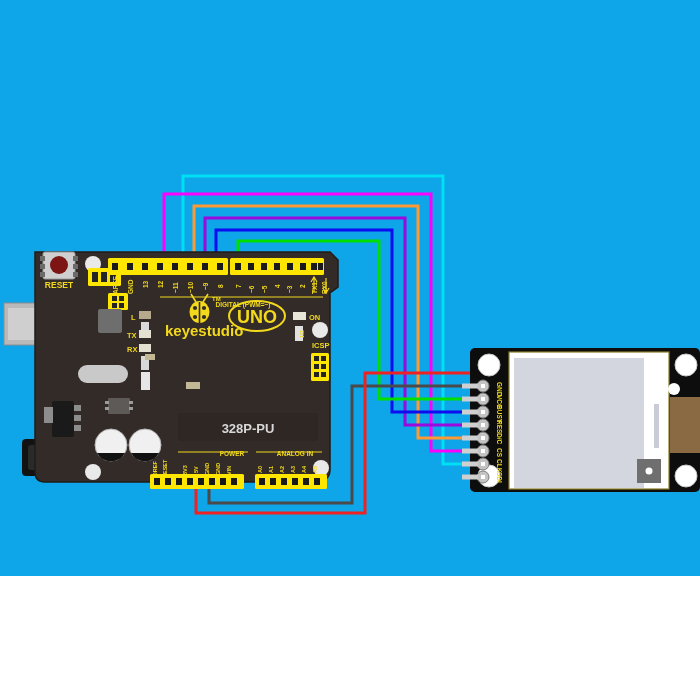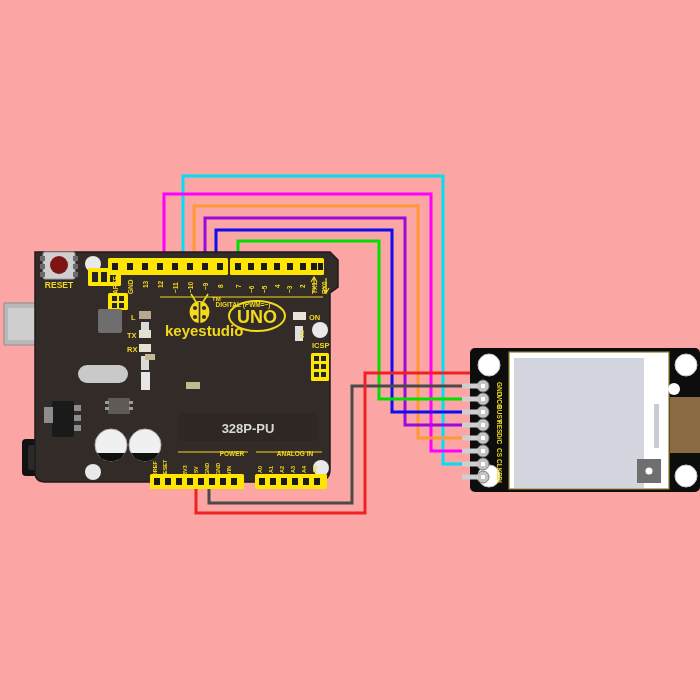--- a/index.html
+++ b/index.html
@@ -1,17 +1,17 @@
 <!DOCTYPE html>
 <html><head>
 <meta charset="utf-8">
 <style>
   html,body{margin:0;padding:0;background:#ffffff;}
   body{width:700px;height:700px;overflow:hidden;font-family:"Liberation Sans",sans-serif;}
-  #stage{position:relative;width:700px;height:700px;background:#fca5a5;}
+  #stage{position:relative;width:700px;height:576px;background:#0ea5e9;}
   svg{display:block;}
   .lbl{fill:#f2d91c;font-family:"Liberation Sans",sans-serif;font-weight:bold;}
 </style>
 </head>
 <body>
 
 <div id="stage">
 <svg width="700" height="700" viewBox="0 0 700 700">
 
   <g fill="none" stroke-linecap="butt" stroke-linejoin="miter" stroke-width="3">

